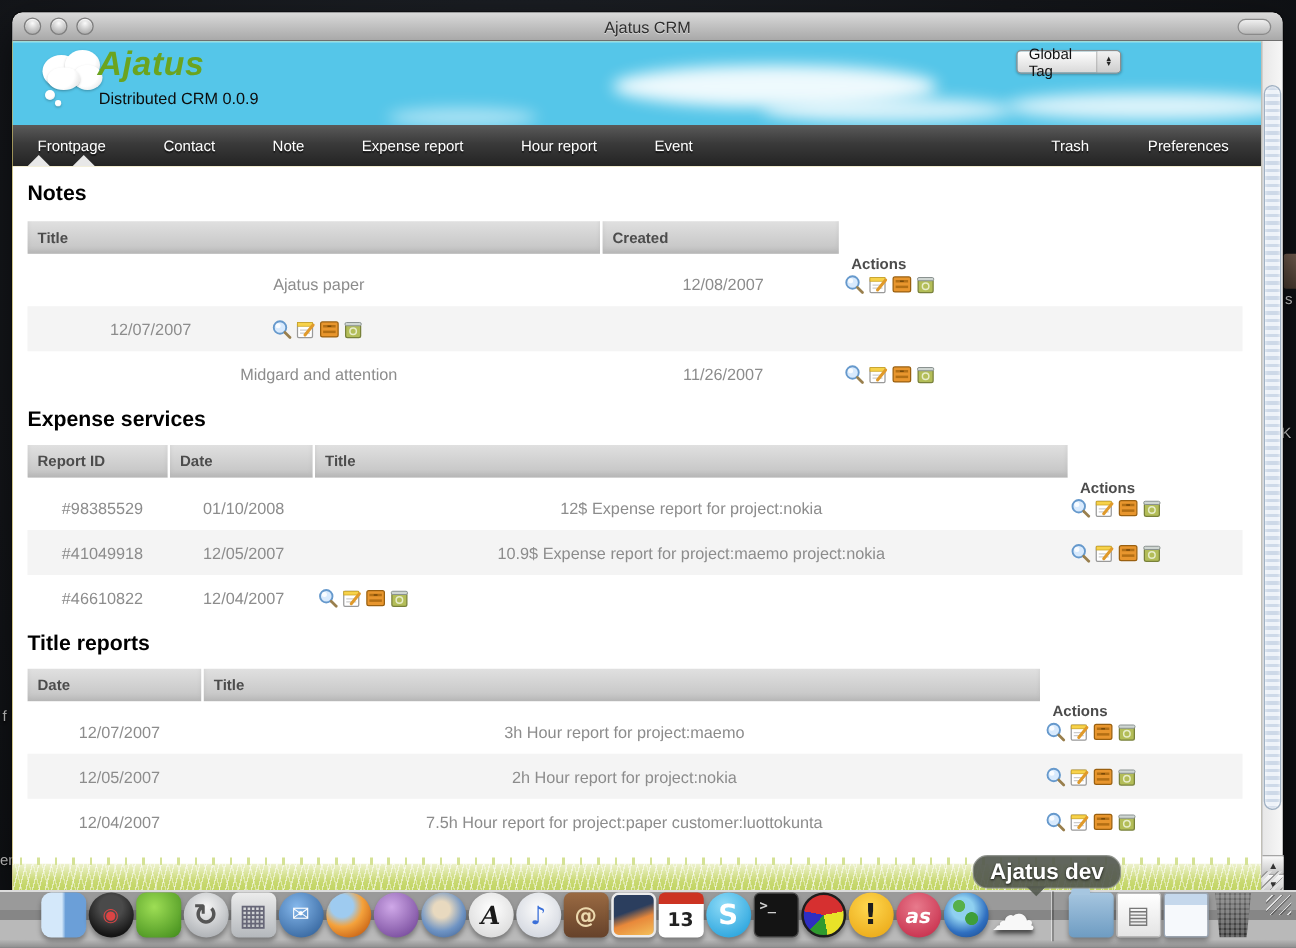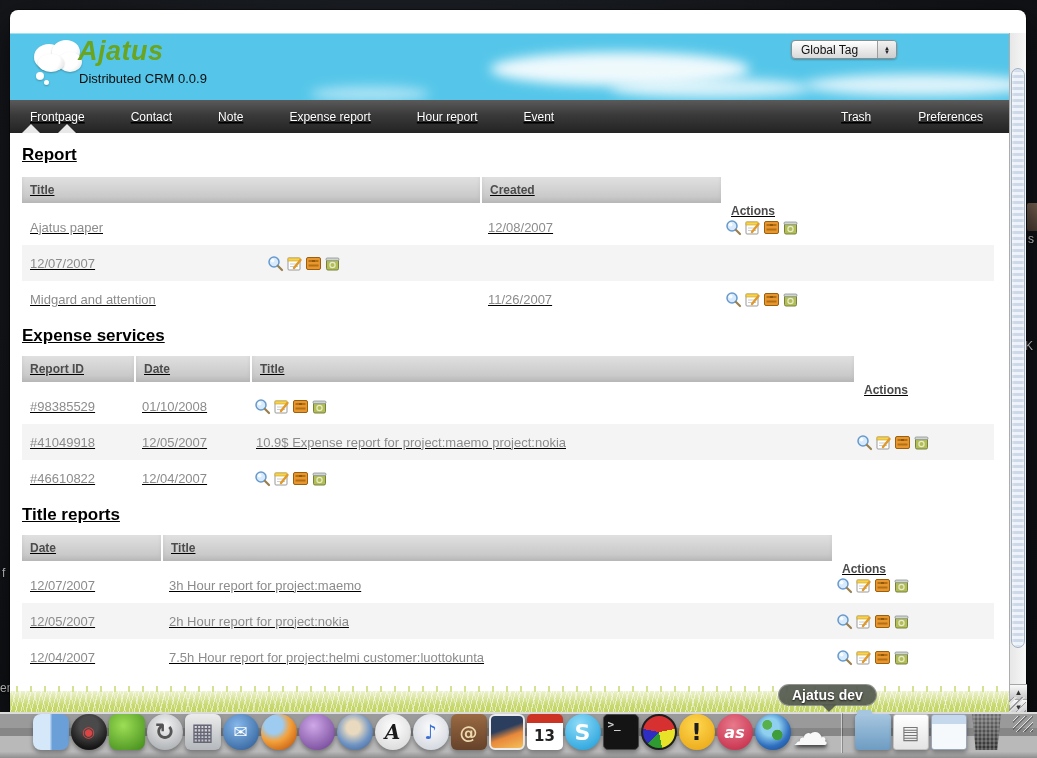--- a/index.html
+++ b/index.html
@@ -33,21 +33,21 @@
   .tl-btn {
     width:14px; height:14px; border-radius:50%;
     background:radial-gradient(circle at 50% 30%, #fbfbfb 0%, #cfcfcf 45%, #9d9d9d 100%);
     border:1px solid #7e7e7e; box-shadow:inset 0 1px 1px rgba(255,255,255,.8);
   }
   .lozenge {
     position:absolute; right:9px; top:5px; width:27px; height:13px; border-radius:7px;
     background:linear-gradient(#efefef,#b9b9b9); border:1px solid #8a8a8a;
   }
   .chrome-body { position:absolute; top:23px; left:0; right:0; bottom:0; display:flex; }
-  .webview { flex:1; display:flex; flex-direction:column; overflow:hidden; background:#fde047;text-decoration:underline; }
+  .webview { flex:1; display:flex; flex-direction:column; overflow:hidden; background:#fde047; }
 
   
   .scrollbar { width:17px; position:relative; background:linear-gradient(90deg,#e7e7e7,#f7f7f7); border-left:1px solid #adadad; }
   .sb-thumb {
     position:absolute; left:1px; top:35px; width:14px; height:580px; border-radius:8px;
     background:repeating-linear-gradient(180deg,#cdd9e8 0 3px,#eef3f9 3px 6px);
     border:1px solid #9fb0c2; box-shadow:inset 0 0 3px rgba(255,255,255,.9);
   }
   .sb-btn {
     position:absolute; left:0; width:17px; height:15px;
@@ -77,21 +77,21 @@
   .p2 { width:28px; height:24px; left:20px; top:0; }
   .p3 { width:24px; height:20px; left:26px; top:12px; }
   .p4 { width:26px; height:18px; left:6px; top:14px; }
   .p5 { width:8px; height:8px; left:4px; top:32px; }
   .p6 { width:5px; height:5px; left:12px; top:40px; }
 
   .brand { position:absolute; left:68px; top:2px; font-size:27px; font-weight:bold; font-style:italic; color:var(--brand-green,#6ba41f); letter-spacing:.5px; }
   .tagline { position:absolute; left:69px; top:37px; font-size:13px; color:#0d0d0d; }
 
   .global-tag {
-    position:absolute; right:112px; top:6px; width:106px; height:19px; border-radius:4px;
+    position:absolute; right:112px; top:6px; width:84px; height:19px; border-radius:4px;
     background:linear-gradient(#ffffff,#d9d9d9); border:1px solid #8d8d8d;
     display:flex; align-items:center; font-size:12px; color:#111;
     box-shadow:0 1px 2px rgba(0,0,0,.25);
     gap:16px;
   }
   .global-tag .gt-label { flex:1; padding-left:9px; }
   .gt-arrows {
     width:19px; height:100%; border-left:1px solid #9d9d9d;
     display:flex; flex-direction:column; align-items:center; justify-content:center;
     font-size:6px; color:#222; line-height:4px; background:linear-gradient(#f2f2f2,#cdcdcd); border-radius:0 3px 3px 0;
@@ -127,28 +127,28 @@
 
   .tbl { width:972px; }
   .thead { display:flex; height:26px; margin-bottom:6px; }
   .th {
     background:linear-gradient(#e0e0e0,#cbcbcb 70%,#c3c3c3);
     box-shadow:inset 0 -3px 4px rgba(0,0,0,.07);
     font-size:12px; font-weight:bold; color:#4c4c4c;
     display:flex; align-items:center; padding-left:8px; margin-right:2px;
   }
   .th:last-child { margin-right:0;margin-top:34px; }
-  .tr { display:flex; height:36px; align-items:center; }
+  .tr { display:flex; height:36px; align-items:center;text-align:center; }
   .tr.alt { background:var(--row-alt,#f4f4f4); }
   .td { font-size:13px; color:var(--row-text,#8c8c8c); padding-left:8px; white-space:nowrap; overflow:hidden; }
   .td.actions-cell { display:flex; align-items:center; gap:2px; padding-left:6px; }
   .act { width:17px; height:17px; display:inline-flex; cursor:pointer; }
 
   
-  .tbl-notes   .c0{width:458px} .tbl-notes   .c1{width:239px} .tbl-notes   .c2{flex:1}
+  .tbl-notes   .c0{width:458px} .tbl-notes   .c1{width:189px} .tbl-notes   .c2{flex:1}
   .tbl-expense .c0{width:112px} .tbl-expense .c1{width:114px} .tbl-expense .c2{width:602px} .tbl-expense .c3{flex:1}
   .tbl-hours   .c0{width:139px} .tbl-hours   .c1{width:669px} .tbl-hours   .c2{flex:1}
 
   
   .grass {
     position:absolute; left:0; right:0; bottom:0; height:23px;
     background:
       repeating-linear-gradient(104deg, rgba(255,255,255,.55) 0 1px, transparent 1px 5px),
       repeating-linear-gradient(76deg, rgba(255,255,255,.4) 0 1px, transparent 1px 7px),
       linear-gradient(#eef2cf, var(--grass,#c9d973) 60%, #bfd35f);
@@ -198,39 +198,48 @@
   .ico-folder{background:linear-gradient(#a6c6e0,#6e9cc2);border-radius:4px;position:relative}
   .ico-folder::before{content:"";position:absolute;top:-4px;left:2px;width:15px;height:6px;background:#a6c6e0;border-radius:3px 3px 0 0}
   .ico-disk-image{background:linear-gradient(#ffffff,#e4e4e4);border:1px solid #c2c2c2;border-radius:3px;color:#777;font-size:19px}
   .ico-minimized-window{background:linear-gradient(#c5d8ec 0 9px,#f6f9fc 9px);border:1px solid #9aa6b4;border-radius:3px}
   .ico-trash{background:repeating-linear-gradient(90deg,rgba(255,255,255,.18) 0 2px,transparent 2px 4px),repeating-linear-gradient(0deg,rgba(255,255,255,.14) 0 2px,transparent 2px 4px),linear-gradient(#6e6e6e,#303030);clip-path:polygon(10% 0,90% 0,80% 100%,20% 100%)}
 
   
   .dock-tip {
     position:absolute; left:778px; top:684px; z-index:50;
     background:rgba(84,89,79,.92); border:1px solid rgba(255,255,255,.3);
-    border-radius:12px; padding:2px 13px; color:#fff; font-size:14px; font-weight:bold;
+    border-radius:12px; padding:2px 13px; color:#fff; font-size:18px; font-weight:bold;
     text-shadow:0 1px 2px rgba(0,0,0,.8); white-space:nowrap;
   }
   .dock-tip .tip-arrow {
     position:absolute; left:42px; bottom:-7px; width:0; height:0;
     border-left:8px solid transparent; border-right:8px solid transparent;
     border-top:8px solid rgba(84,89,79,.92);
   }
 </style>
 </head>
 <body>
 
 <div class="desk-icon-frag" style="left:1027px; top:203px;"></div>
 <span class="desk-frag" style="left:1028px; top:232px;">s</span>
 <span class="desk-frag" style="left:1025px; top:339px;">K</span>
 <span class="desk-frag" style="left:2px; top:566px;">f</span>
 <span class="desk-frag" style="left:0px; top:681px;">en</span>
 
 <div class="window">
+  <div class="titlebar">
+    <div class="tl-group">
+      <div class="tl-btn"></div>
+      <div class="tl-btn"></div>
+      <div class="tl-btn"></div>
+    </div>
+    <span class="title-text">Ajatus CRM</span>
+    <div class="lozenge"></div>
+  </div>
 
   <div class="chrome-body">
     <div class="webview">
 
       <div class="site-header">
         <div class="cloud-blob cb1"></div>
         <div class="cloud-blob cb2"></div>
         <div class="cloud-blob cb3"></div>
         <div class="cloud-blob cb4"></div>
 
@@ -265,21 +274,21 @@
           </div>
         <div class="nav-right" id="nav-right">
             <div class="nav-item">Trash</div>
             <div class="nav-item">Preferences</div>
           </div>
         <div class="nav-arrow na1"></div>
         <div class="nav-arrow na2"></div>
       </div>
 
       <div class="main" id="main">
-        <h2 class="section-title">Report</h2>
+        <h2 class="section-title">Notes</h2>
           <div class="tbl tbl-notes">
             <div class="thead">
               <div class="th c0">Title</div>
               <div class="th c1">Created</div>
               <div class="th c2">Actions</div>
             </div>
             <div class="tr">
               <div class="td c0">Ajatus paper</div>
               <div class="td c1">12/08/2007</div>
               <div class="td actions-cell c2">
@@ -394,20 +403,21 @@
           <div class="tbl tbl-expense">
             <div class="thead">
               <div class="th c0">Report ID</div>
               <div class="th c1">Date</div>
               <div class="th c2">Title</div>
               <div class="th c3">Actions</div>
             </div>
             <div class="tr">
               <div class="td c0">#98385529</div>
               <div class="td c1">01/10/2008</div>
+              <div class="td c2">12$ Expense report for project:nokia</div>
               <div class="td actions-cell c3">
   <span class="act">
                   <svg width="17" height="17" viewBox="0 0 17 17">
                     <circle cx="7" cy="7" r="5" fill="#d8eafd" stroke="#6699cc" stroke-width="1.5"></circle>
                     <circle cx="5.5" cy="5.5" r="2" fill="#ffffff" opacity=".85"></circle>
                     <line x1="11" y1="11" x2="15" y2="15" stroke="#997f4d" stroke-width="2.2" stroke-linecap="round"></line>
                   </svg>
                 </span>
   <span class="act">
                   <svg width="17" height="17" viewBox="0 0 17 17">
@@ -587,21 +597,21 @@
                   <svg width="17" height="17" viewBox="0 0 17 17">
                     <rect x="2.5" y="4.5" width="12" height="10.5" rx="1.5" fill="#b3bd58" stroke="#78813a"></rect>
                     <rect x="2" y="3" width="13" height="2.6" rx="1.2" fill="#cfd6d2" stroke="#8a9290" stroke-width=".8"></rect>
                     <circle cx="8.5" cy="10" r="2.6" fill="none" stroke="#e7ecc9" stroke-width="1.2"></circle>
                   </svg>
                 </span>
 </div>
             </div>
             <div class="tr">
               <div class="td c0">12/04/2007</div>
-              <div class="td c1">7.5h Hour report for project:helmi customer:luottokunta</div>
+              <div class="td c1">7.5h Hour report for project:paper customer:luottokunta</div>
               <div class="td actions-cell c2">
   <span class="act">
                   <svg width="17" height="17" viewBox="0 0 17 17">
                     <circle cx="7" cy="7" r="5" fill="#d8eafd" stroke="#6699cc" stroke-width="1.5"></circle>
                     <circle cx="5.5" cy="5.5" r="2" fill="#ffffff" opacity=".85"></circle>
                     <line x1="11" y1="11" x2="15" y2="15" stroke="#997f4d" stroke-width="2.2" stroke-linecap="round"></line>
                   </svg>
                 </span>
   <span class="act">
                   <svg width="17" height="17" viewBox="0 0 17 17">

